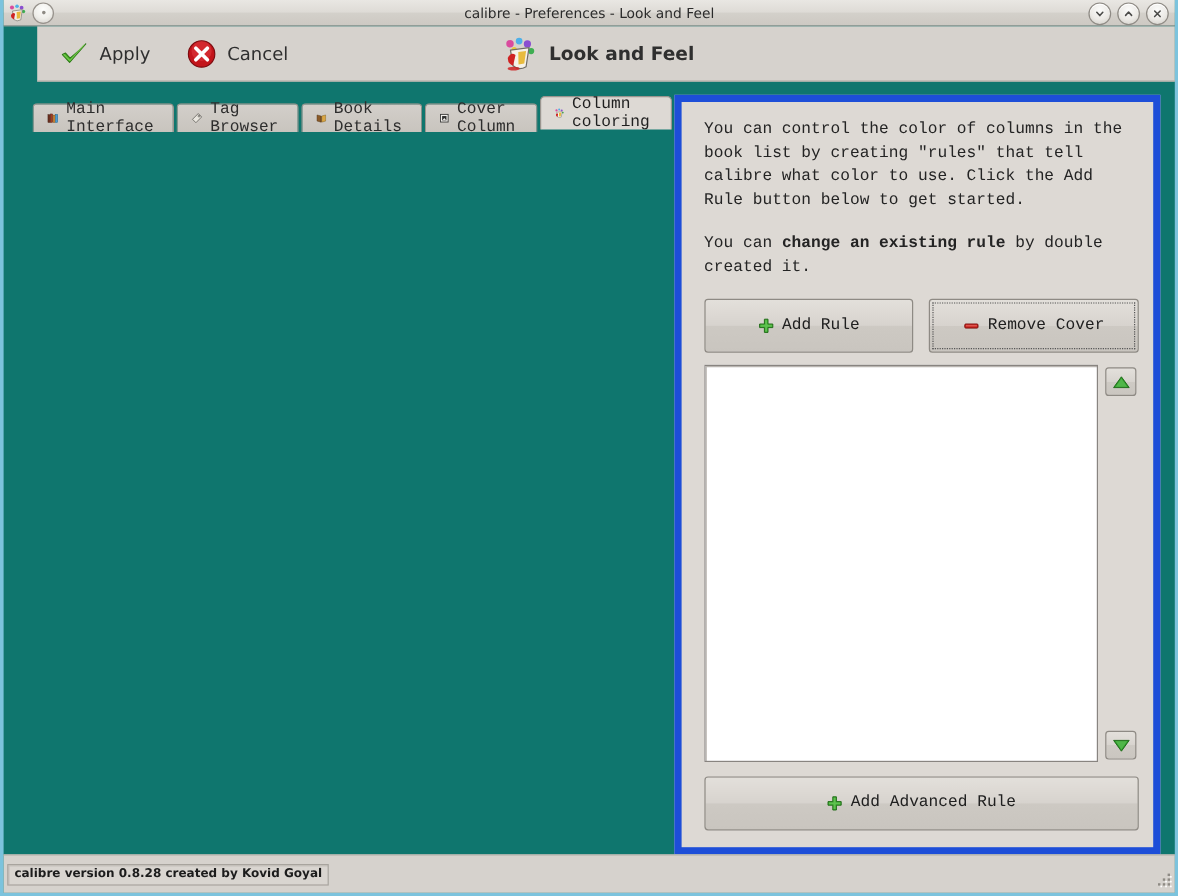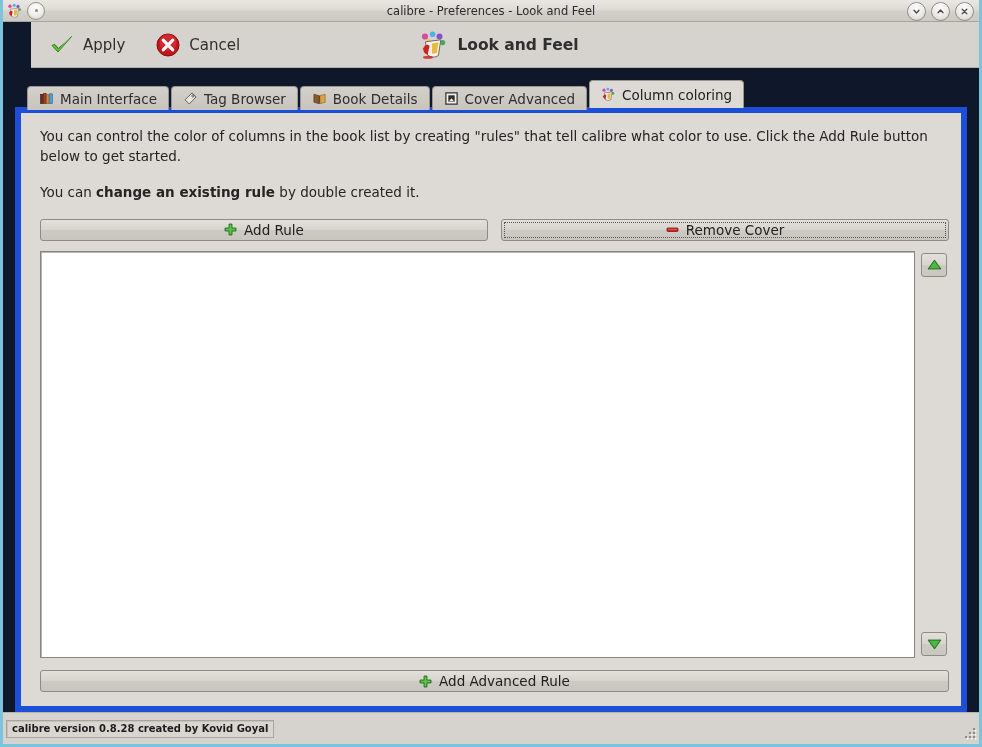--- a/index.html
+++ b/index.html
@@ -16,21 +16,21 @@
 
   
   .window {
     position: absolute;
     left: 0; top: 0;
     width: 982px;
     height: 747px;
     box-sizing: border-box;
     border: 3px solid #7cc3dd;
     border-top: 0;
-    background: #0f172a;
+    background: #0f766e;
     display: flex;
     flex-direction: column;
   }
 
   
   .titlebar {
     height: 22px;
     flex: 0 0 22px;
     background: linear-gradient(to bottom, #e9e7e3 0%, #dedbd6 48%, #d3d0ca 52%, #cdc9c3 100%);
     border-bottom: 1px solid #a9a49e;
@@ -138,22 +138,23 @@
     display: flex;
     align-items: center;
   }
 
   
   .page {
     flex: 1 1 auto;
     padding: 12px 12px 0 12px;
     box-sizing: border-box;
     display: flex;
-    flex-direction: column;
+    flex-direction: row;
     min-height: 0;
+    font-family: Liberation Mono, monospace;
   }
 
   
   .tabbar {
     display: flex;
     align-items: flex-end;
     height: 28px;
     padding-left: 12px;
     position: relative;
     z-index: 3;
@@ -211,21 +212,21 @@
   .desc b { font-weight: bold; }
 
   
   .btnrow {
     display: flex;
     gap: 13px;
     margin: 4px 0 8px 7px;
   }
   .btn {
     flex: 1 1 0;
-    height: 22px;
+    height: 45px;
     box-sizing: border-box;
     background: linear-gradient(to bottom, #e3e0db 0%, #d7d3ce 50%, #cdc9c3 51%, #c9c5bf 100%);
     border: 1px solid #8e8a84;
     border-radius: 3px;
     display: flex;
     align-items: center;
     justify-content: center;
     gap: 7px;
     font-size: 13.5px;
     color: #202020;
@@ -423,21 +424,21 @@
         </svg>
         <span>Book Details</span>
       </div>
 
       <div class="tab">
         <svg class="ticon" viewBox="0 0 16 16">
           <rect x="2" y="2" width="12" height="12" fill="#f2f0ec" stroke="#3a3a38" stroke-width="1.4"></rect>
           <rect x="4.6" y="4.6" width="6.8" height="6.8" fill="#2f2f2e"></rect>
           <path d="M5.4 11 L8 7.6 L10.6 11 Z" fill="#f2f0ec"></path>
         </svg>
-        <span>Cover Advanced</span>
+        <span>Cover Column</span>
       </div>
 
       <div class="tab selected">
         <svg class="ticon" viewBox="0 0 16 16">
           <circle cx="3.2" cy="3.4" r="1.7" fill="#d94b9e"></circle>
           <circle cx="7.3" cy="2.2" r="1.5" fill="#4fb0e8"></circle>
           <circle cx="11.1" cy="3.5" r="1.6" fill="#8a4fd0"></circle>
           <circle cx="12.8" cy="6.8" r="1.4" fill="#3fae52"></circle>
           <path d="M3.4 6.4 L11.8 5.3 L10.4 13.6 Q7 15.4 4.6 13.3 Z" fill="#f5f1e8" stroke="#6f6c65" stroke-width="0.7"></path>
           <path d="M7.0 7.2 L10.5 6.7 L9.7 12.3 L7.1 12.7 Z" fill="#e8bb3d"></path>

